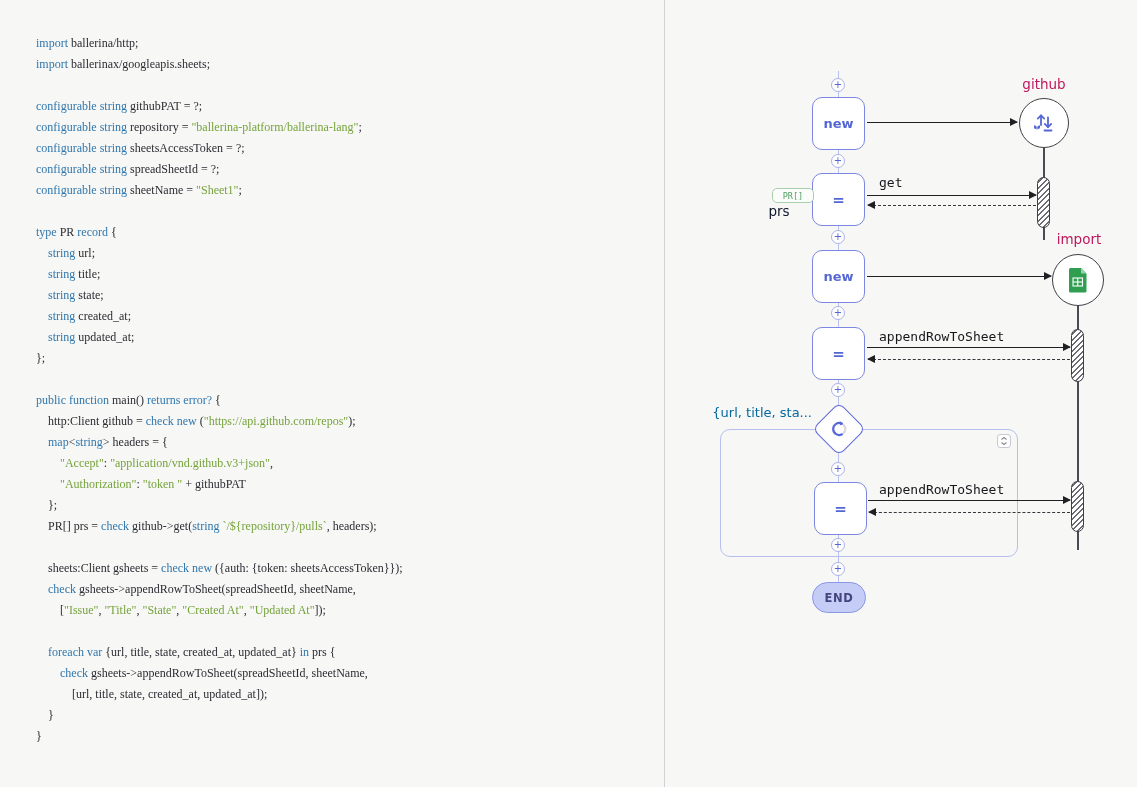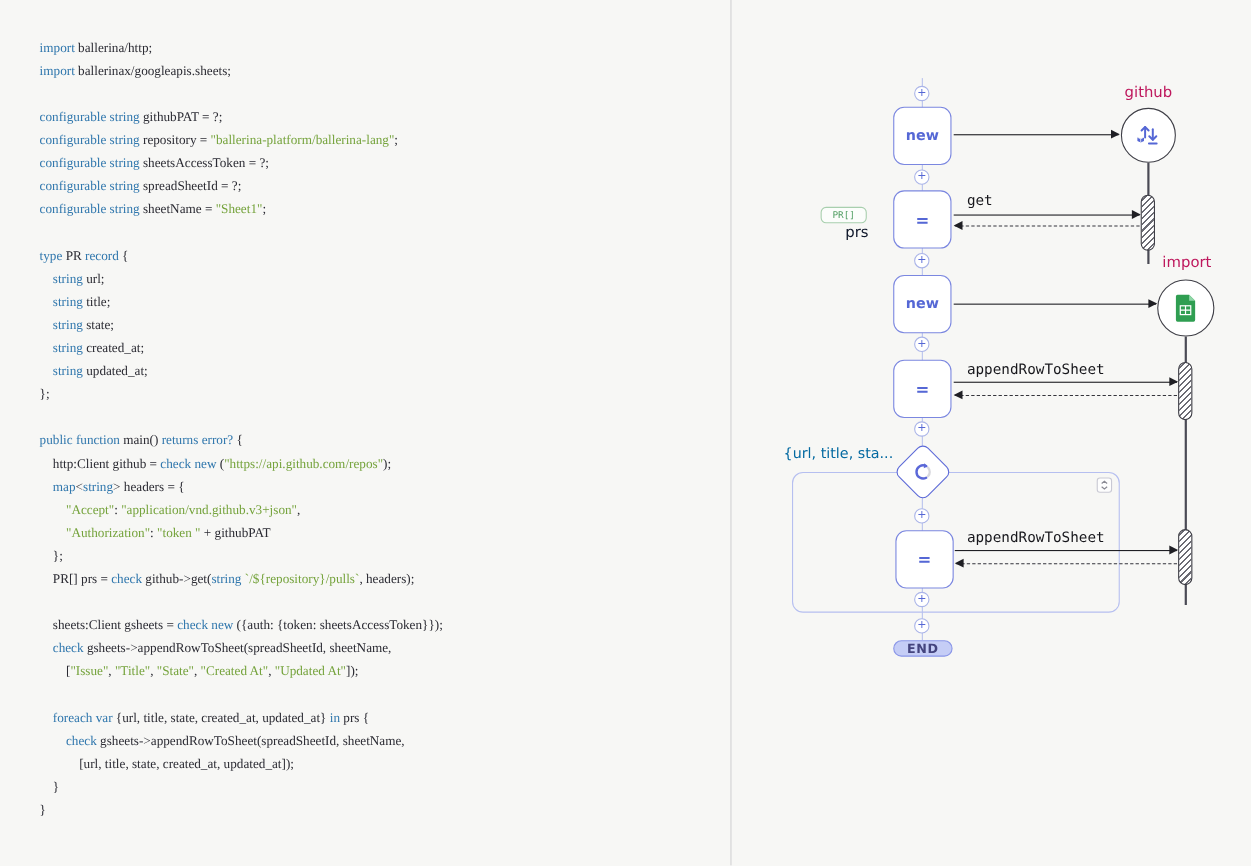--- a/index.html
+++ b/index.html
@@ -18,21 +18,21 @@
   .t-d { color:#2b2b33; }
 
   
   .diagram-panel { position:absolute; left:666px; top:0; width:471px; height:787px; }
   .flow-line { position:absolute; left:172px; top:71px; width:1px; height:511px; background:#b9c2ee; z-index:1; }
 
   .pill { position:absolute; display:flex; align-items:center; justify-content:center;
           border:1.5px solid #8a96e8; color:#44447e; font-size:12.5px; font-weight:bold;
           letter-spacing:.6px; z-index:3; }
   .pill.start { left:127px; top:29px; width:90px; height:42px; border-radius:21px; background:#ccd3f3; }
-  .pill.end   { left:146px; top:582px; width:54px; height:15px; border-radius:16px; background:#c5cdf6; font-size:11.5px; }
+  .pill.end   { left:146px; top:582px; width:54px; height:31px; border-radius:16px; background:#c5cdf6; font-size:11.5px; }
 
   .node { position:absolute; width:53px; height:53px; background:#fff; border:1.5px solid #7b87e0;
           border-radius:10px; display:flex; align-items:center; justify-content:center;
           color:#5567d5; font-size:13px; font-weight:bold; z-index:3; }
   .node.eq { font-size:15px; }
 
   .plus { position:absolute; left:165px; width:14px; height:14px; border-radius:50%;
           border:1px solid #aab4e8; background:#fff; color:#5567d5; font-size:10px;
           line-height:11px; text-align:center; z-index:4; cursor:pointer; }
 
@@ -42,21 +42,21 @@
   .diamond .inner { transform:rotate(-45deg); display:flex; }
 
   .loop-box { position:absolute; left:54px; top:429px; width:298px; height:128px;
               border:1.5px solid #b6bff0; border-radius:10px; z-index:2; }
   .collapse-btn { position:absolute; left:331px; top:434px; width:14px; height:14px;
                   border:1px solid #c9c9d4; border-radius:3px; background:#fdfdfd; z-index:3;
                   display:flex; align-items:center; justify-content:center; }
   .loop-label { position:absolute; left:36px; top:405px; width:110px; text-align:right;
                 color:#0369a1; font-size:13px; z-index:3; white-space:nowrap; overflow:hidden; }
 
-  .var-badge { position:absolute; left:80px; top:188px; width:42px; height:15px; background:#fbfdfb;
+  .var-badge { position:absolute; left:106px; top:188px; width:42px; height:15px; background:#fbfdfb;
                border:1px solid #a8cfae; border-radius:5px; color:#4f9d61; z-index:3;
                font-family:"DejaVu Sans Mono", monospace; font-size:8.5px;
                display:flex; align-items:center; justify-content:center; }
   .var-name { position:absolute; left:92px; top:203px; width:42px; text-align:center;
               color:#0f172a; font-size:13.5px; z-index:3; }
 
   .ep-label { position:absolute; width:80px; text-align:center; color:#be185d; font-size:13.5px; z-index:3; }
   .ep-circle { position:absolute; width:50px; height:50px; border-radius:50%; background:#fff;
                border:1.5px solid #3f3f47; z-index:3; display:flex; align-items:center; justify-content:center; }
   .lifeline { position:absolute; width:1.5px; background:#4a4a55; z-index:2; }

